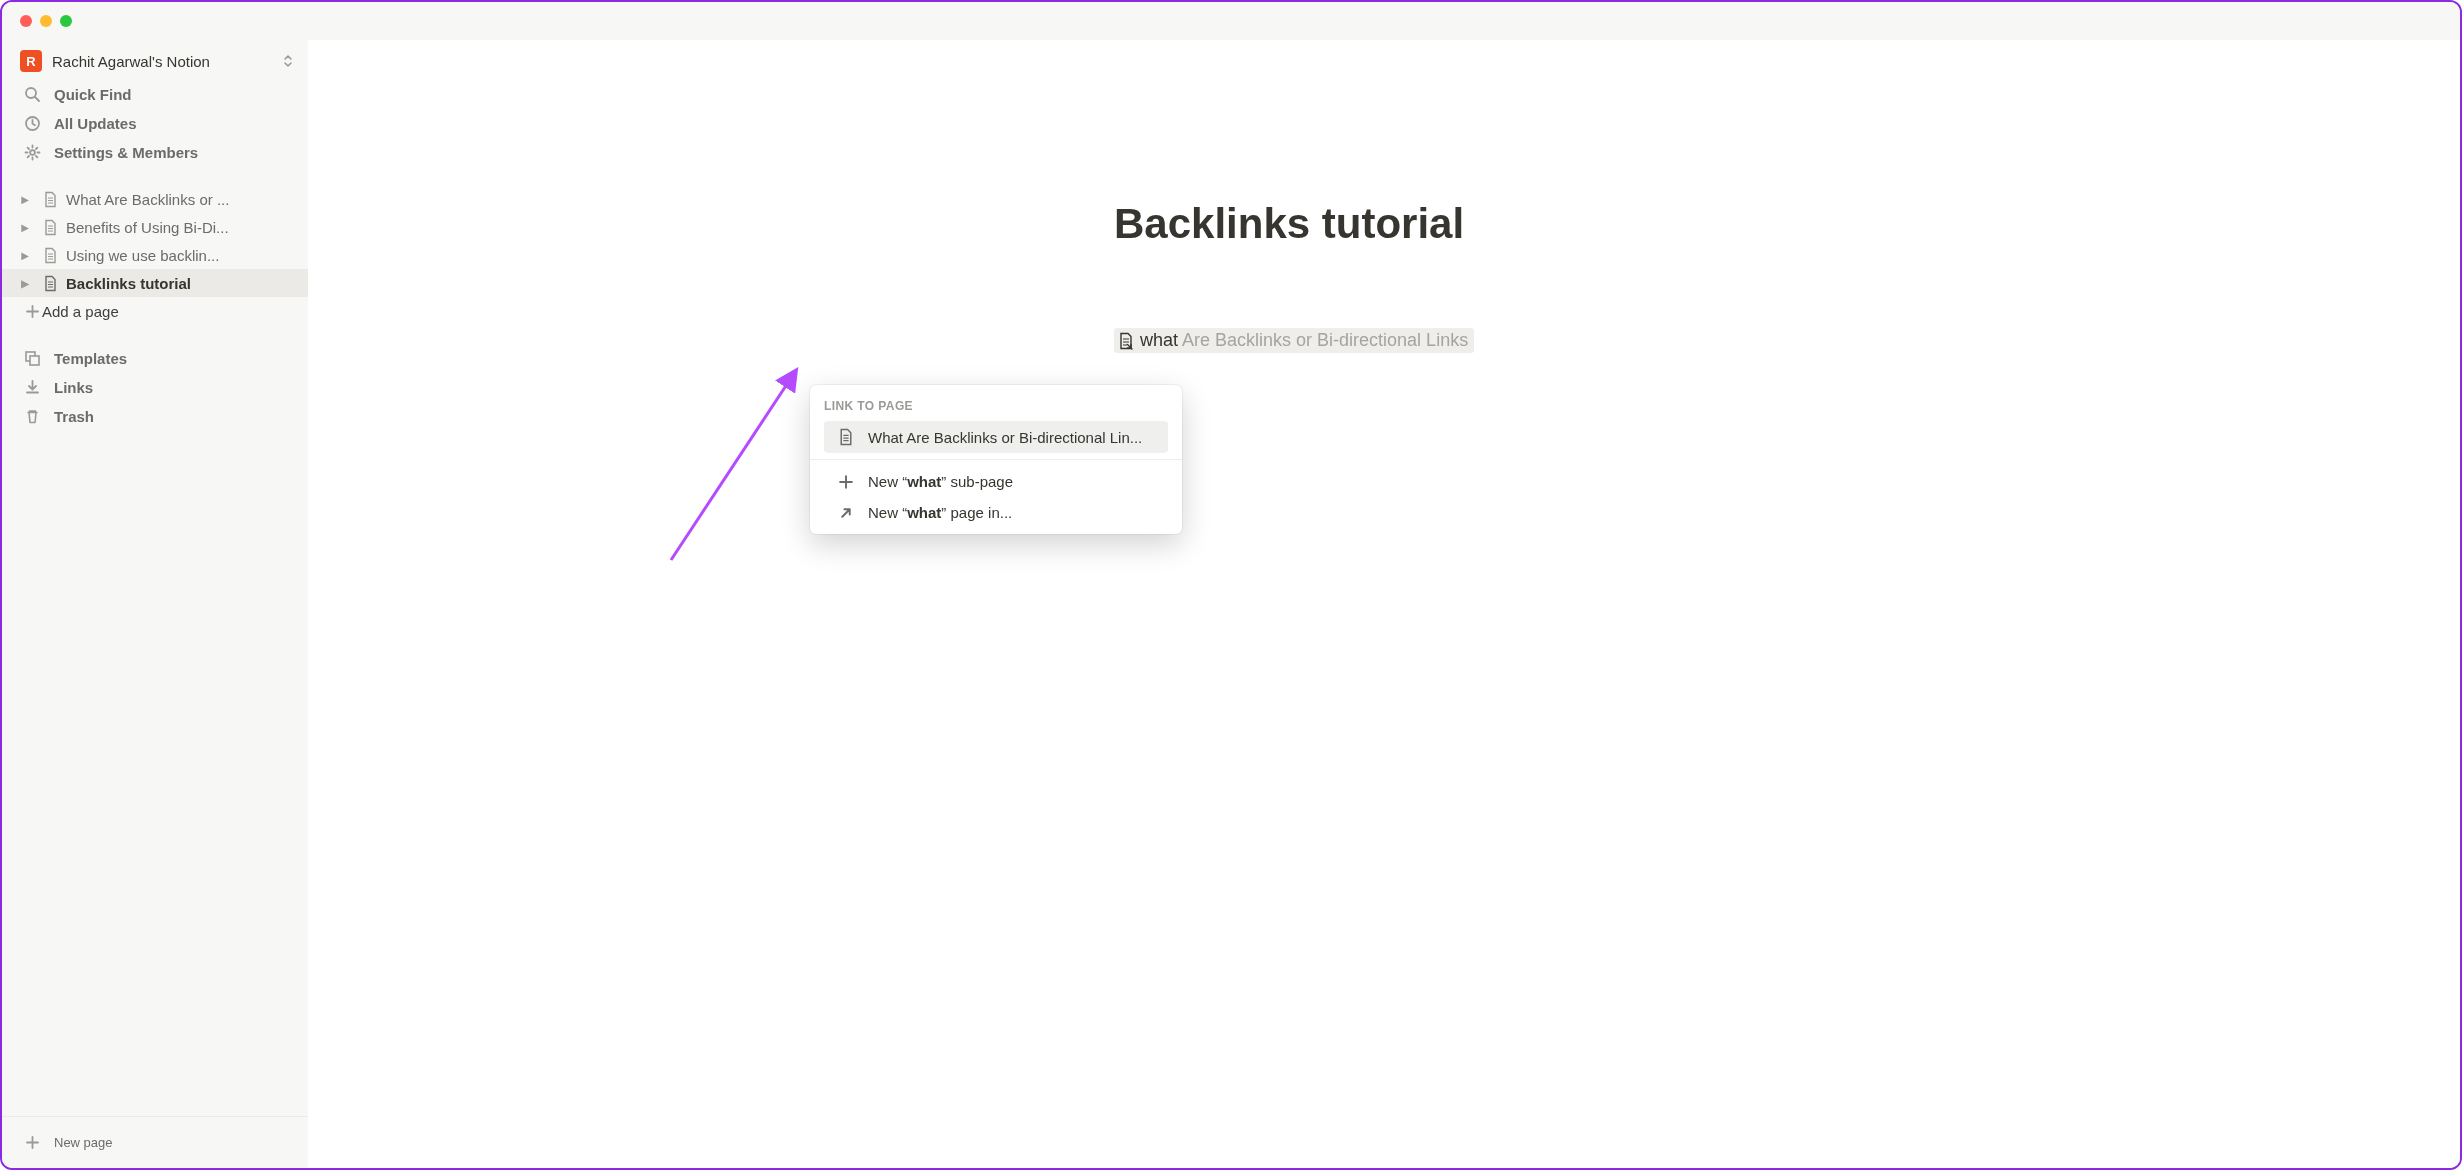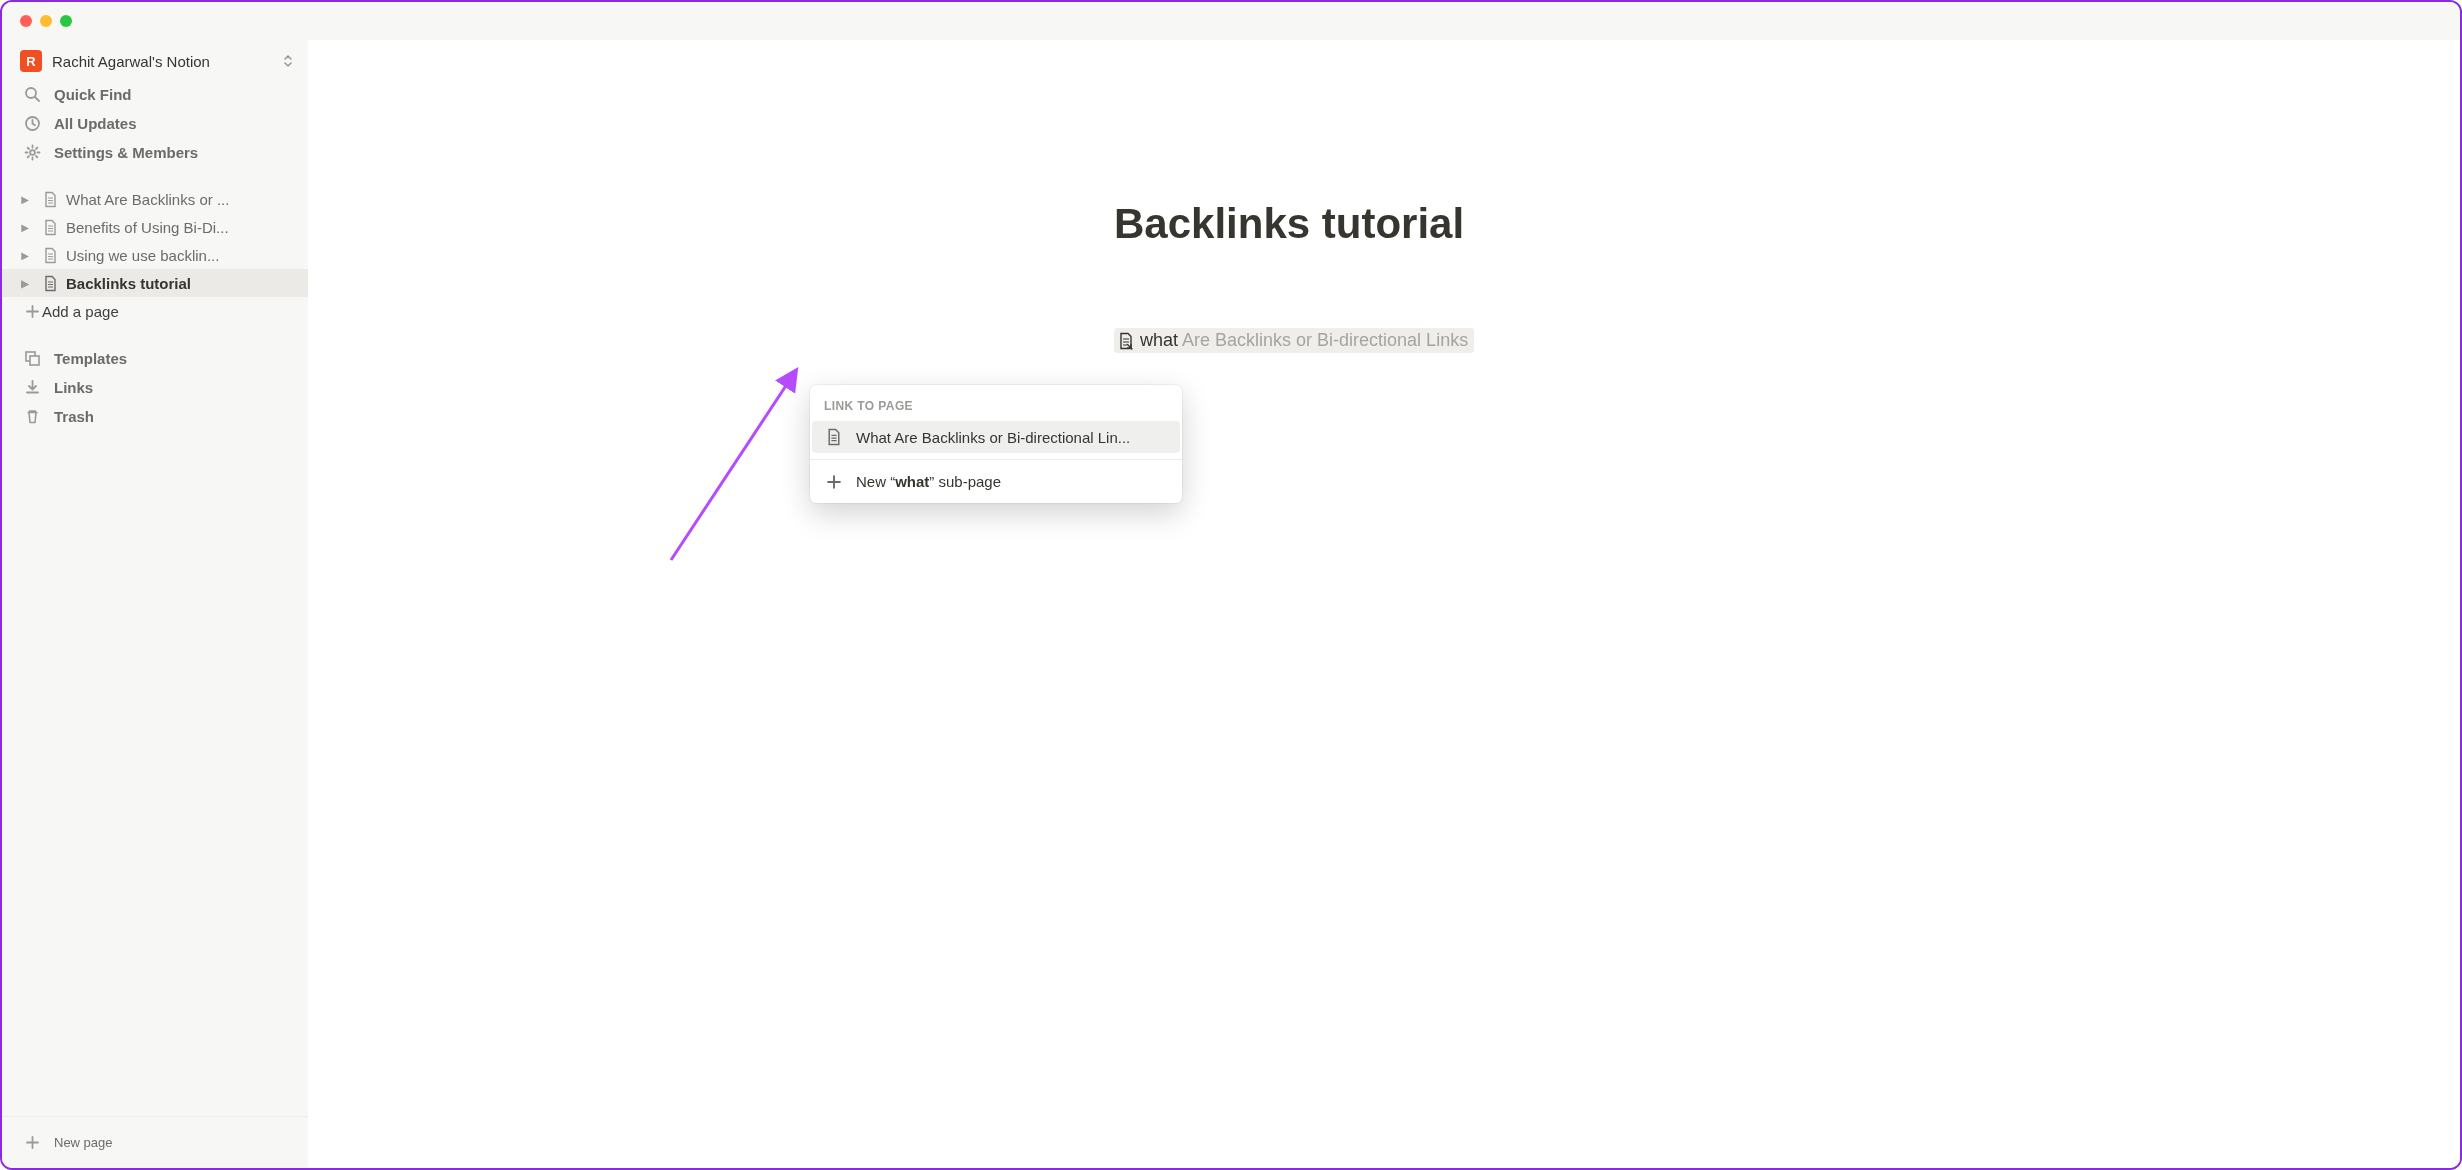--- a/index.html
+++ b/index.html
@@ -155,21 +155,21 @@
   .popup-header {
     font-size: 12px;
     letter-spacing: 0.4px;
     color:#9b9a97;
     font-weight:600;
     padding: 6px 14px 8px 14px;
   }
   .popup-item {
     display:flex; align-items:center; gap:12px;
     padding: 7px 12px;
-    margin: 0 2px;
+    margin: 0 14px;
     border-radius:4px;
     cursor:pointer;
     color:#37352f;
   }
   .popup-item.selected { background:#efefee; }
   .popup-item .picon { width:20px; display:flex; align-items:center; justify-content:center; color:#6b6b6b; }
   .popup-item .ptext { white-space:nowrap; overflow:hidden; text-overflow:ellipsis; }
   .popup-divider { height:1px; background:#ededec; margin:6px 0; }
   .arrow-annotation {
     position:absolute;
@@ -357,20 +357,28 @@
           <span class="ptext">What Are Backlinks or Bi-directional Lin...</span>
         </div>
         <div class="popup-divider"></div>
         <div class="popup-item">
           <span class="picon">
             <svg width="16" height="16" viewBox="0 0 15 15">
                 <path d="M7.5 2v11M2 7.5h11" stroke="#6b6b6b" stroke-width="1.8" stroke-linecap="round"></path>
               </svg>
           </span>
           <span class="ptext"><span>New “</span><b>what</b><span>” sub-page</span></span>
+        </div>
+        <div class="popup-item">
+          <span class="picon">
+            <svg width="16" height="16" viewBox="0 0 15 15">
+                <path d="M4 11 L11 4 M6 4 H11 V9" fill="none" stroke="#6b6b6b" stroke-width="1.8" stroke-linecap="round" stroke-linejoin="round"></path>
+              </svg>
+          </span>
+          <span class="ptext"><span>New “</span><b>what</b><span>” page in...</span></span>
         </div>
       </div>
 
       <svg class="arrow-annotation" width="160" height="220" viewBox="0 0 160 220">
         <defs>
           <marker id="arrowhead" markerWidth="8" markerHeight="8" refX="6" refY="4" orient="auto">
             <path d="M0,0 L8,4 L0,8 z" fill="#b54bff"></path>
           </marker>
         </defs>
         <line x1="8" y1="200" x2="132" y2="12" stroke="#b54bff" stroke-width="3" marker-end="url(#arrowhead)"></line>

